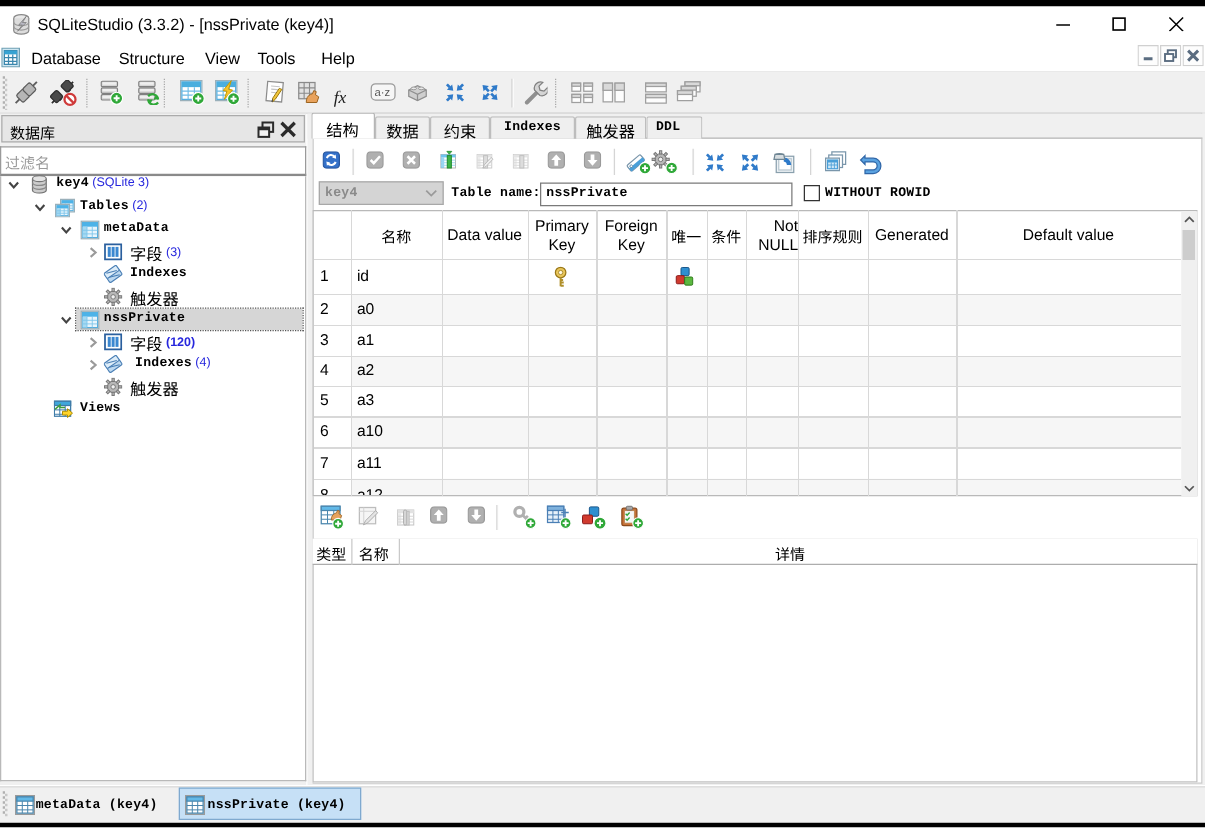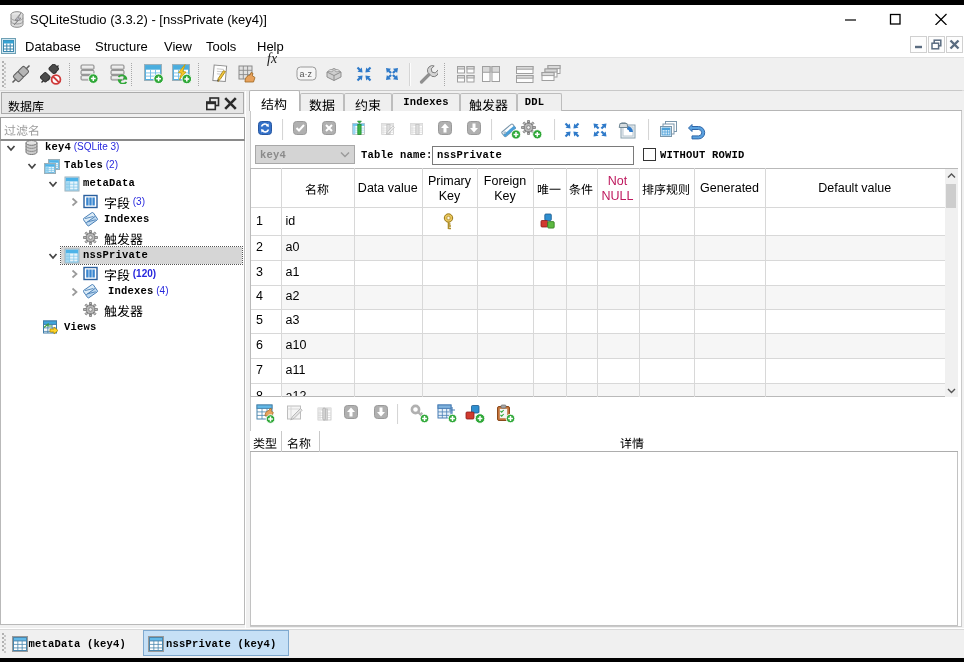--- a/index.html
+++ b/index.html
@@ -143,21 +143,21 @@
       <path d="M8.2 17.5 l0.2 -3 -1.5 2.6z" fill="#4d4d4d"></path>
     </svg>
   </div>
 <div class="abs" style="left:237px;top:64px">
     <svg width="20" height="20">
       <rect x="2" y="2" width="13" height="13" fill="#e2e2e2" stroke="#8a8a8a"></rect>
       <path d="M2 6.3 h13 M2 10.6 h13 M6.3 2 v13 M10.6 2 v13" stroke="#8a8a8a" stroke-width="0.9"></path>
       <path d="M8 18 c0-3 1-5.5 3.5-6.5 l1.5-0.5 1-2.5 2 0.8 -0.7 2.4 2.7 1.8 -1.5 4.5z" fill="#e8a25c" stroke="#9c6420" stroke-width="0.8"></path>
     </svg>
   </div>
-<div class="abs" style="left:265px;top:48px">
+<div class="abs" style="left:265px;top:68px">
     <svg width="20" height="20">
       <text x="2" y="14.5" font-family="Liberation Serif,serif" font-style="italic" font-size="14" fill="#1a1a1a">fx</text>
     </svg>
   </div>
 <div class="abs" style="left:296px;top:64px">
     <svg width="22" height="20">
       <rect x="1" y="3" width="19" height="13" rx="3.5" fill="#f6f6f6" stroke="#9a9a9a"></rect>
       <text x="3.5" y="13" font-size="9" fill="#555">a·z</text>
     </svg>
   </div>
@@ -676,21 +676,21 @@
       <path transform="translate(0.0,13.9) scale(0.012000,-0.012000)" d="M683 396V267H519V396ZM656 806C682 761 711 699 723 659H538C564 711 586 765 604 815L529 835C492 716 418 567 330 474C343 459 365 432 376 416C401 443 425 473 448 506V-81H519V-8H952V62H754V199H914V267H754V396H914V464H754V591H935V659H728L791 687C778 727 747 786 719 832ZM683 464H519V591H683ZM683 199V62H519V199ZM73 748V88H142V166H328V748ZM142 676H259V239H142Z" fill="#000"></path>
       <path transform="translate(12.0,13.9) scale(0.012000,-0.012000)" d="M44 431V349H960V431Z" fill="#000"></path>
     </svg>
   </div>
 <div class="abs" style="left:569.0px;top:179.75px">
     <svg width="24.0" height="15.0" viewBox="0 0 24.0 15.0" style="display:block">
       <path transform="translate(0.0,13.9) scale(0.012000,-0.012000)" d="M300 182C252 121 162 48 96 10C112 -2 134 -27 146 -43C214 1 307 84 360 155ZM629 145C699 88 780 6 818 -47L875 -4C836 50 752 129 683 184ZM667 683C624 631 568 586 502 548C439 585 385 628 344 679L348 683ZM378 842C326 751 223 647 74 575C91 564 115 538 128 520C191 554 246 592 294 633C333 587 379 546 431 511C311 454 171 418 35 399C49 382 64 351 70 332C219 356 372 399 502 468C621 404 764 361 919 339C929 359 948 390 964 406C820 424 686 458 574 510C661 566 734 636 782 721L732 752L718 748H405C426 774 444 800 460 826ZM461 393V287H147V220H461V3C461 -8 457 -11 446 -11C435 -12 395 -12 357 -10C367 -29 377 -57 380 -76C438 -76 477 -76 503 -65C530 -54 537 -35 537 3V220H852V287H537V393Z" fill="#000"></path>
       <path transform="translate(12.0,13.9) scale(0.012000,-0.012000)" d="M317 341V268H604V-80H679V268H953V341H679V562H909V635H679V828H604V635H470C483 680 494 728 504 775L432 790C409 659 367 530 309 447C327 438 359 420 373 409C400 451 425 504 446 562H604V341ZM268 836C214 685 126 535 32 437C45 420 67 381 75 363C107 397 137 437 167 480V-78H239V597C277 667 311 741 339 815Z" fill="#000"></path>
     </svg>
   </div>
-<div class="abs" style="left:596.5px;top:173.75px;width:42.0px;text-align:center;font-size:12.5px;line-height:15px;color:#be185d">Not<br>NULL</div>
+<div class="abs" style="left:596.5px;top:173.75px;width:42.0px;text-align:right;font-size:12.5px;line-height:15px;color:#000000">Not<br>NULL</div>
 <div class="abs" style="left:642.25px;top:179.75px">
     <svg width="48.0" height="15.0" viewBox="0 0 48.0 15.0" style="display:block">
       <path transform="translate(0.0,13.9) scale(0.012000,-0.012000)" d="M182 840V638H55V568H182V348L42 311L57 237L182 274V14C182 1 177 -3 164 -4C154 -4 115 -4 74 -3C83 -22 93 -53 96 -72C158 -72 196 -70 221 -58C245 -47 254 -27 254 14V295L373 331L364 399L254 368V568H362V638H254V840ZM380 253V184H550V-79H623V833H550V669H401V601H550V461H404V394H550V253ZM715 833V-80H787V181H962V250H787V394H941V461H787V601H950V669H787V833Z" fill="#000"></path>
       <path transform="translate(12.0,13.9) scale(0.012000,-0.012000)" d="M371 437C438 408 518 370 583 336H230V271H542V8C542 -7 537 -11 517 -12C498 -13 431 -13 357 -11C367 -32 379 -60 383 -81C473 -81 533 -81 569 -70C606 -59 617 -38 617 7V271H833C799 225 761 178 729 146L789 116C841 166 897 245 949 317L895 340L882 336H697L705 344C685 356 658 370 629 384C712 429 798 493 857 554L808 591L791 587H288V525H724C678 485 619 444 564 416C514 439 461 462 416 481ZM471 824C486 795 504 759 517 728H120V450C120 305 113 102 31 -41C48 -49 81 -70 94 -83C180 69 193 295 193 450V658H951V728H603C589 761 564 809 543 845Z" fill="#000"></path>
       <path transform="translate(24.0,13.9) scale(0.012000,-0.012000)" d="M476 791V259H548V725H824V259H899V791ZM208 830V674H65V604H208V505L207 442H43V371H204C194 235 158 83 36 -17C54 -30 79 -55 90 -70C185 15 233 126 256 239C300 184 359 107 383 67L435 123C411 154 310 275 269 316L275 371H428V442H278L279 506V604H416V674H279V830ZM652 640V448C652 293 620 104 368 -25C383 -36 406 -64 415 -79C568 0 647 108 686 217V27C686 -40 711 -59 776 -59H857C939 -59 951 -19 959 137C941 141 916 152 898 166C894 27 889 1 857 1H786C761 1 753 8 753 35V290H707C718 344 722 398 722 447V640Z" fill="#000"></path>
       <path transform="translate(36.0,13.9) scale(0.012000,-0.012000)" d="M322 114C385 63 465 -10 503 -55L551 0C512 43 431 112 369 161ZM103 786V179H173V718H462V182H535V786ZM834 833V26C834 7 826 1 807 1C788 0 725 -1 654 2C666 -20 678 -53 682 -75C774 -75 829 -73 863 -61C894 -48 908 -25 908 26V833ZM647 750V151H718V750ZM280 650V366C280 229 255 78 45 -25C59 -37 83 -65 91 -81C315 28 351 211 351 364V650Z" fill="#000"></path>
     </svg>
   </div>
 <div class="abs" style="left:694px;top:181.25px;width:71px;text-align:center;font-size:12.5px;line-height:15px;color:#000">Generated</div>
 <div class="abs" style="left:765px;top:181.25px;width:179.5px;text-align:center;font-size:12.5px;line-height:15px;color:#000">Default value</div>

